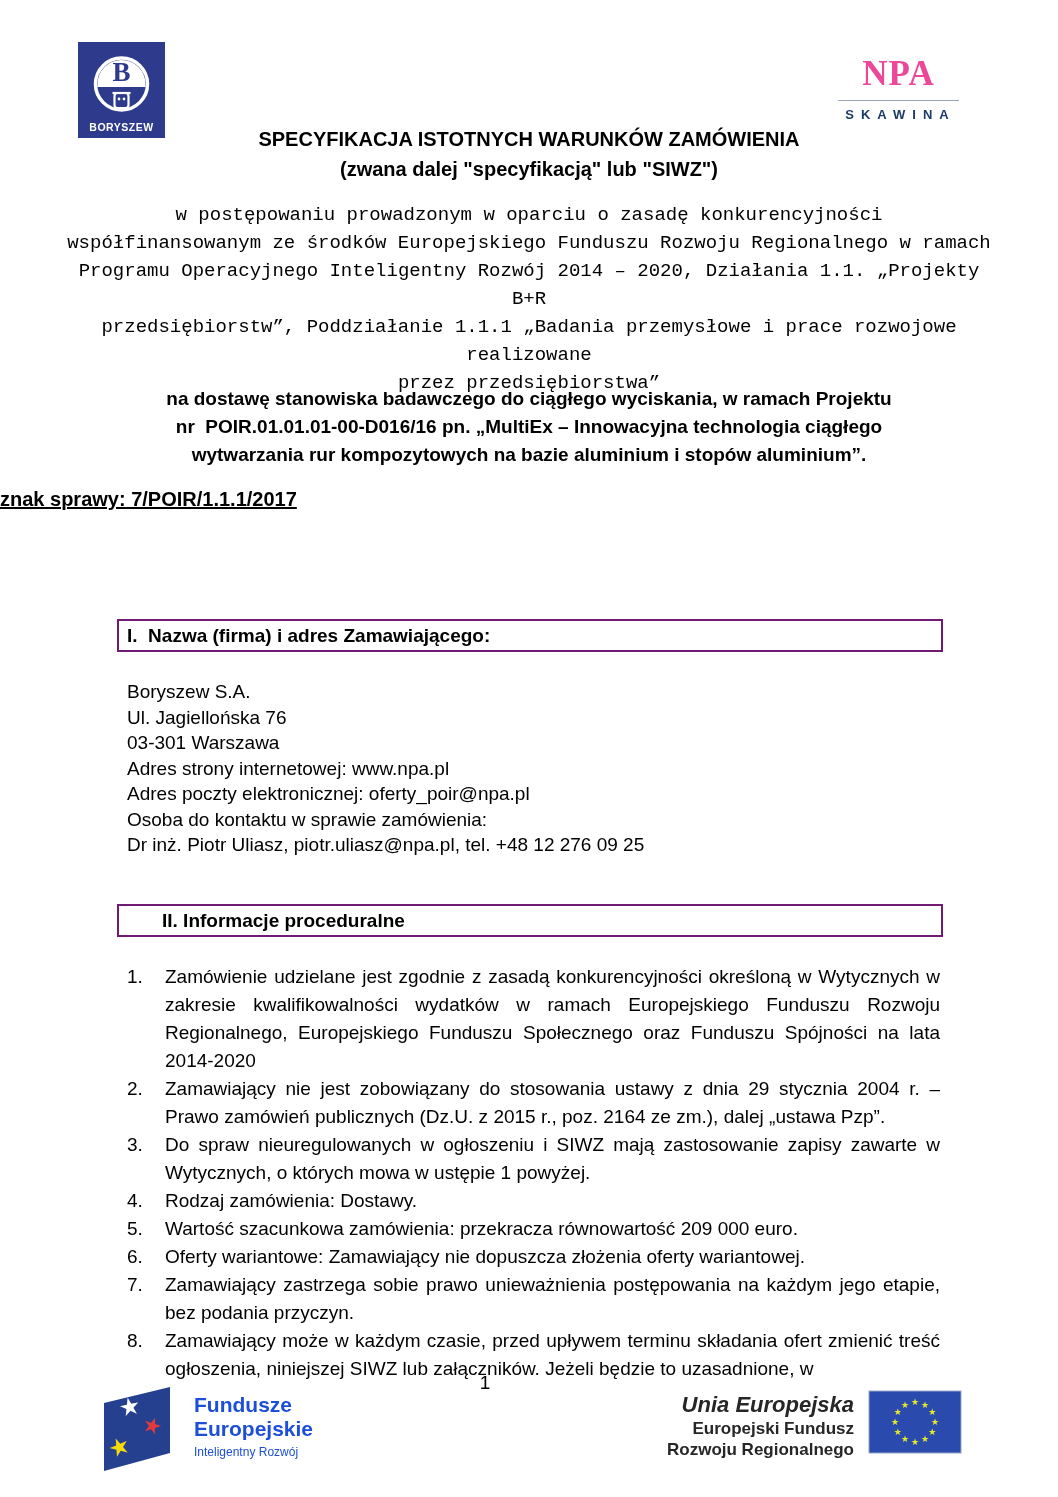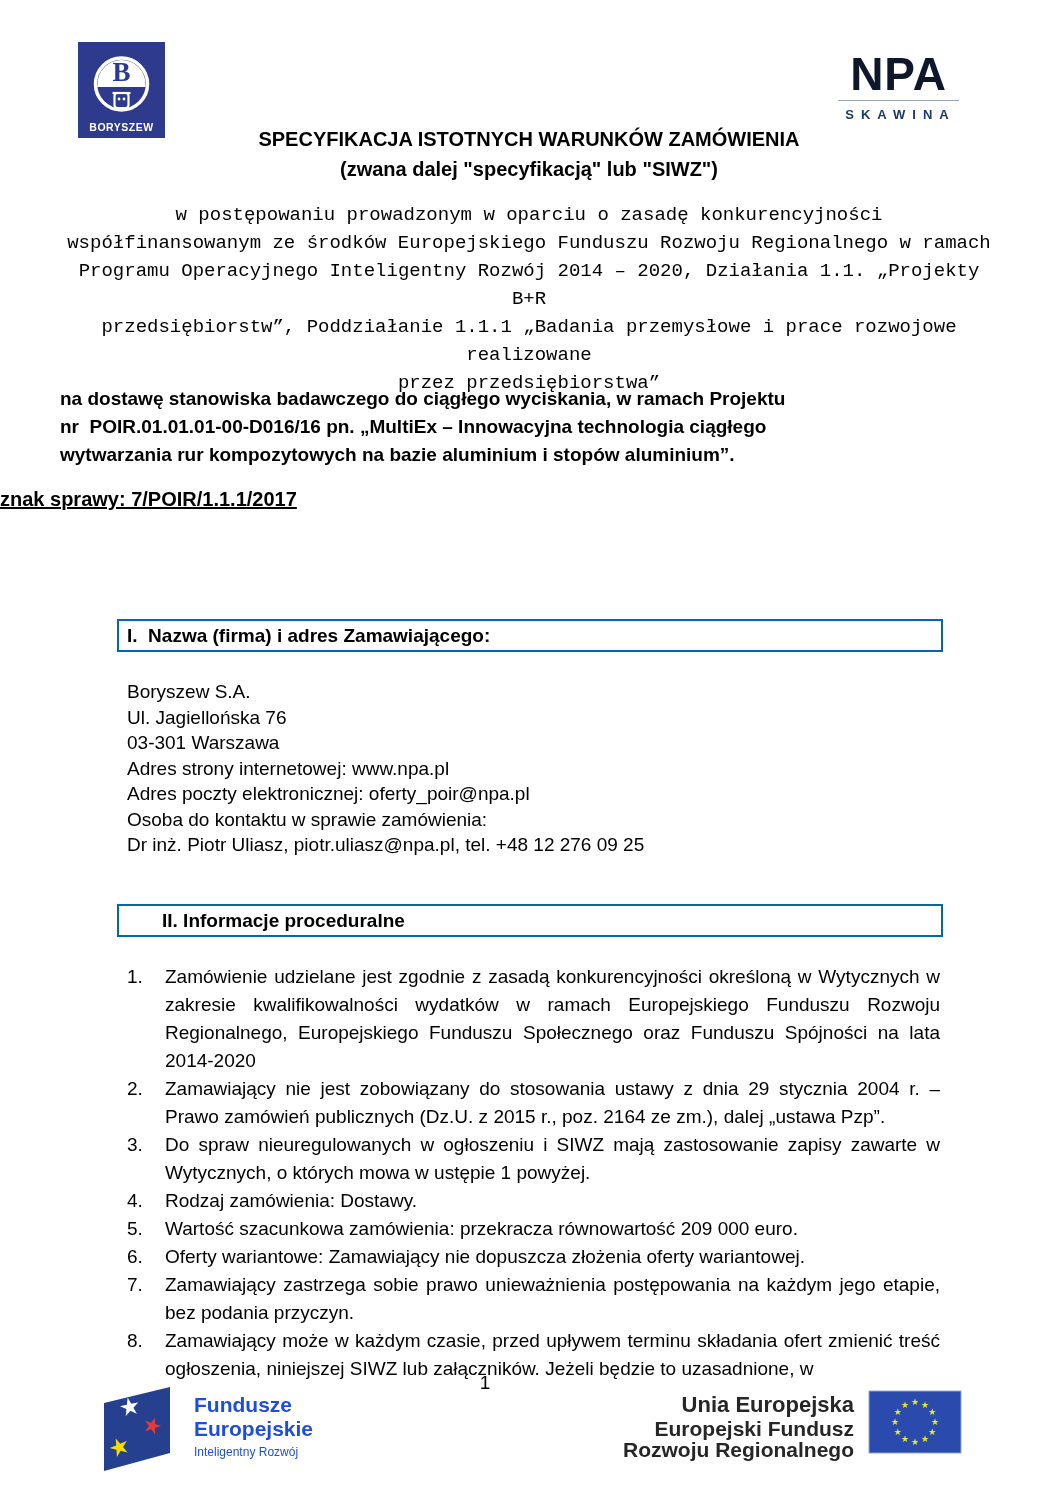--- a/index.html
+++ b/index.html
@@ -12,50 +12,50 @@
     background: #ffffff;
     font-family: "Liberation Sans", sans-serif;
     color: #000000;
     overflow: hidden;
   }
 
   
   .boryszew-logo { position: absolute; left: 78px; top: 42px; width: 87px; height: 96px; }
   .npa-logo { position: absolute; left: 836px; top: 50px; width: 125px; text-align: center; }
   .npa-name {
-    font-family: Liberation Sans, sans-serif;
+    font-family: Liberation Serif, serif;
     font-weight: bold;
-    font-size: 46px;
+    font-size: 35px;
     line-height: 48px;
-    color: #0f172a;
+    color: #ec4899;
     letter-spacing: 1px;
   }
   .npa-rule { border: 0; border-top: 1px solid #9aa5b1; margin: 2px 2px 6px 2px; }
   .npa-sub {
     font-weight: bold;
     font-size: 13px;
     letter-spacing: 7px;
     color: #1e3b66;
     margin-left: 4px;
   }
 
   
   .doc-title { position: absolute; left: 0; right: 0; top: 124px; text-align: center;
     font-weight: bold; font-size: 20px; line-height: 30px; }
   .intro { position: absolute; left: 60px; right: 60px; top: 201px; text-align: center;
     font-size: 19px; line-height: 28px; white-space: pre-wrap; font-family: Liberation Mono, monospace; }
-  .subject { position: absolute; left: 60px; right: 60px; top: 385px; text-align: left;
+  .subject { position: absolute; left: 60px; right: 60px; top: 385px; text-align: center;
     font-weight: bold; font-size: 19px; line-height: 28px; white-space: pre-wrap; }
   .case-ref { position: absolute; left: 0; right: 0; top: 488px; text-align: left;
     font-weight: bold; font-size: 20px; text-decoration: underline; }
 
   
   .section-box {
     position: absolute; left: 117px; width: 826px; height: 33px;
-    border: 2px solid #0369a1; background: #ffffff;
+    border: 2px solid #701a75; background: #ffffff;
     font-weight: bold; font-size: 19px; line-height: 29px;
     padding: 0 8px; white-space: pre-wrap;
   }
   .section-box.s1 { top: 619px; }
   .section-box.s2 { top: 904px; padding-left: 43px; }
 
   .address { position: absolute; left: 127px; top: 679px; width: 700px;
     font-size: 19px; line-height: 25.5px; white-space: pre-wrap; }
 
   
@@ -67,22 +67,22 @@
 
   
   .page-number { position: absolute; top: 1372px; left: 430px; width: 110px;
     text-align: center; font-size: 19px; }
   .fe-logo { position: absolute; left: 92px; top: 1383px; display: flex; align-items: center; }
   .fe-text { margin-left: 14px; color: #1d4ed8; }
   .fe-line { font-weight: bold; font-size: 21px; line-height: 24px; }
   .fe-sub { font-size: 12px; line-height: 22px; }
   .eu-logo { position: absolute; right: 96px; top: 1390px; display: flex; align-items: flex-start; }
   .eu-text { text-align: right; margin-right: 14px; color: #262626; padding-top: 2px; }
-  .eu-line1 { font-weight: bold; font-size: 22px; line-height: 26px; }
-  .eu-sub { font-weight: bold; font-size: 21px; line-height: 21px; }
+  .eu-line1 { font-weight: bold; font-size: 22px; line-height: 26px; font-style: italic; }
+  .eu-sub { font-weight: bold; font-size: 17px; line-height: 21px; }
 </style>
 </head>
 <body>
 
 <div class="page">
 
   <div class="boryszew-logo">
     <svg width="87" height="96" viewBox="0 0 87 96">
       <rect width="87" height="96" fill="#2e3a8c"></rect>
       <circle cx="43.5" cy="42" r="26" fill="#2e3a8c" stroke="#ffffff" stroke-width="3.5"></circle>

